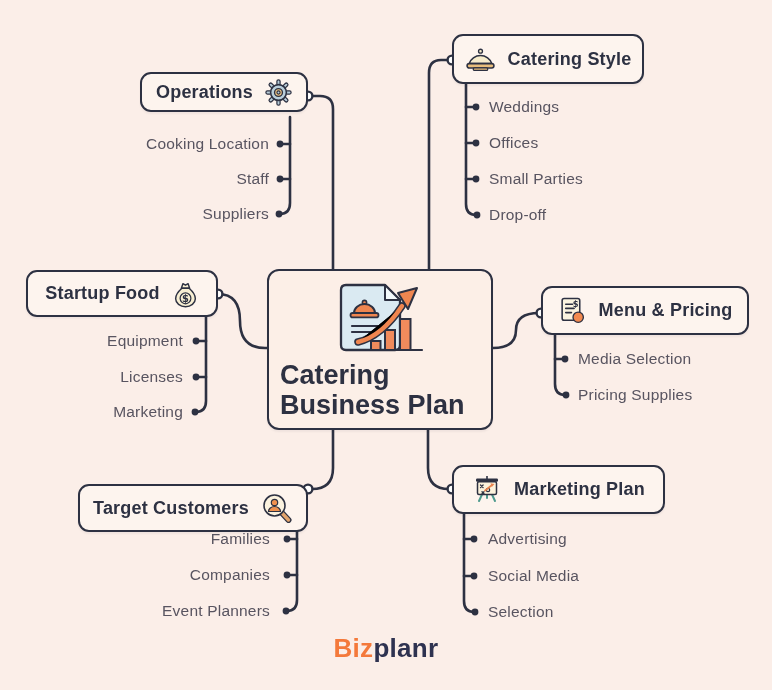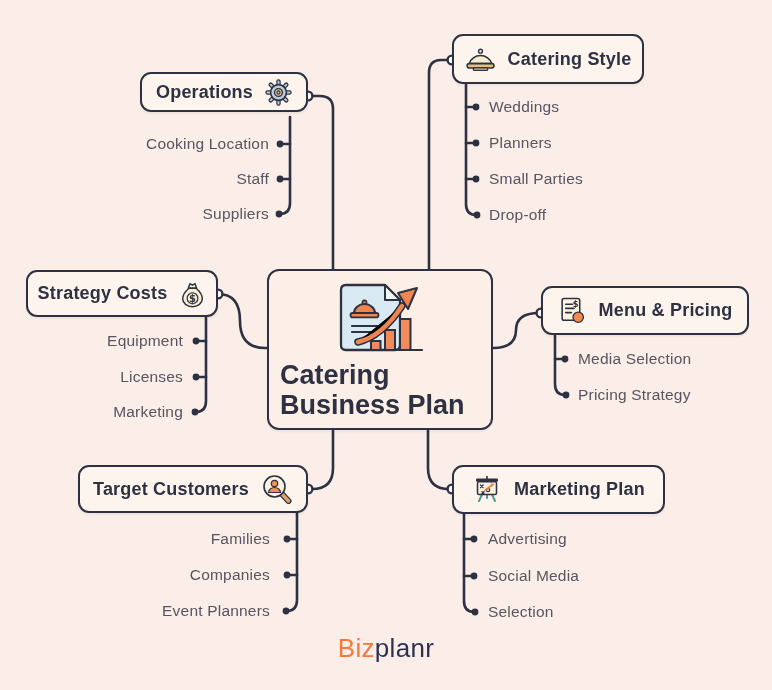--- a/index.html
+++ b/index.html
@@ -38,21 +38,21 @@
     line-height:30px;width:200px;margin-top:6px;
   }
   .leaf{
     position:absolute;transform:translateY(-50%);
     font-size:15.5px;font-weight:500;color:#585460;
     white-space:nowrap;letter-spacing:0.2px;
   }
   .leaf.r{text-align:center;}
   .logo{
     position:absolute;text-align:center;
-    font-size:26px;font-weight:normal;letter-spacing:0.3px;
+    font-size:26px;font-weight:bold;letter-spacing:0.3px;
   }
   .logo-prefix{color:#F4793B;}
   .logo-suffix{color:#2E3250;}
   .icon{flex:0 0 auto;}
 </style>
 </head>
 <body>
 
 <div class="canvas">
 
@@ -164,40 +164,40 @@
     <svg class="icon" width="31" height="25" viewBox="0 0 30 24" xmlns="http://www.w3.org/2000/svg">
       <circle cx="15" cy="4" r="1.9" fill="#F7ECCB" stroke="#2D3142" stroke-width="1.3"></circle>
       <path d="M4 16 A 11.5 11 0 0 1 26 16 Z" fill="#F7ECCB" stroke="#2D3142" stroke-width="1.5" stroke-linejoin="round"></path>
       <rect x="2" y="16" width="26" height="4.2" rx="2.1" fill="#E9BE7C" stroke="#2D3142" stroke-width="1.5"></rect>
       <rect x="8" y="20.2" width="14" height="2.4" rx="1.2" fill="#E9BE7C" stroke="#2D3142" stroke-width="1.2"></rect>
     </svg>
     <span class="node-label">Catering Style</span>
   </div>
 
   <div class="node" style="left:26px;top:270px;width:192px;height:47px">
-    <span class="node-label">Strategy Costs</span>
+    <span class="node-label">Startup Food</span>
     <svg class="icon" width="27" height="29" viewBox="0 0 26 28" xmlns="http://www.w3.org/2000/svg">
       <path d="M9 9 L10.5 4.5 L13 6 L15.5 4.5 L17 9 Z" fill="#F8EFD3" stroke="#2D3142" stroke-width="1.4" stroke-linejoin="round"></path>
       <path d="M9.5 9 h7 c4 3.5 6 6.5 6 10 a 9.5 7.7 0 0 1 -19 0 c0 -3.5 2 -6.5 6 -10 z" fill="#F8EFD3" stroke="#2D3142" stroke-width="1.4" stroke-linejoin="round"></path>
       <circle cx="13" cy="18.7" r="5.2" fill="none" stroke="#2D3142" stroke-width="1.2"></circle>
       <text x="13" y="22" font-size="9.5" font-weight="bold" fill="#2D3142" text-anchor="middle" font-family="DejaVu Sans, sans-serif">$</text>
     </svg>
   </div>
 
   <div class="node" style="left:541px;top:286px;width:208px;height:49px">
     <svg class="icon" width="29" height="29" viewBox="0 0 28 28" xmlns="http://www.w3.org/2000/svg">
       <rect x="4" y="2.5" width="17" height="21" rx="2" fill="#FBF4E0" stroke="#2D3142" stroke-width="1.5"></rect>
       <path d="M7.5 8 H14 M7.5 12 H15.5 M7.5 16 H13" stroke="#2D3142" stroke-width="1.6" stroke-linecap="round"></path>
       <text x="17" y="10.5" font-size="8" font-weight="bold" fill="#2D3142" text-anchor="middle" font-family="DejaVu Sans, sans-serif">$</text>
       <circle cx="19.5" cy="20.5" r="5" fill="#F28A50" stroke="#2D3142" stroke-width="1.3"></circle>
     </svg>
     <span class="node-label">Menu &amp; Pricing</span>
   </div>
 
-  <div class="node" style="left:78px;top:465px;width:230px;height:48px">
+  <div class="node" style="left:78px;top:484px;width:230px;height:48px">
     <span class="node-label">Target Customers</span>
     <svg class="icon" width="32" height="30" viewBox="0 0 32 30" xmlns="http://www.w3.org/2000/svg">
       <line x1="21" y1="20" x2="27.5" y2="27" stroke="#2D3142" stroke-width="6" stroke-linecap="round"></line>
       <line x1="21" y1="20" x2="27.5" y2="27" stroke="#E2A46C" stroke-width="3.4" stroke-linecap="round"></line>
       <circle cx="13.5" cy="12.5" r="10.5" fill="#FBF2DF" stroke="#2D3142" stroke-width="1.6"></circle>
       <circle cx="13.5" cy="9.5" r="3.2" fill="#F0914F" stroke="#2D3142" stroke-width="1.2"></circle>
       <path d="M7.5 18.5 a 6 5 0 0 1 12 0 z" fill="#F0914F" stroke="#2D3142" stroke-width="1.2" stroke-linejoin="round"></path>
     </svg>
   </div>
 
@@ -216,30 +216,30 @@
       <polygon points="18.5,8.2 22.5,9 19.8,12" fill="#E8834E"></polygon>
     </svg>
     <span class="node-label">Marketing Plan</span>
   </div>
 
   <div class="leaf r" style="right:503px;top:144px">Cooking Location</div>
   <div class="leaf r" style="right:503px;top:179px">Staff</div>
   <div class="leaf r" style="right:503px;top:214px">Suppliers</div>
 
   <div class="leaf" style="left:489px;top:107px">Weddings</div>
-  <div class="leaf" style="left:489px;top:143px">Planners</div>
+  <div class="leaf" style="left:489px;top:143px">Offices</div>
   <div class="leaf" style="left:489px;top:179px">Small Parties</div>
   <div class="leaf" style="left:489px;top:215px">Drop-off</div>
 
   <div class="leaf r" style="right:589px;top:341px">Equipment</div>
   <div class="leaf r" style="right:589px;top:377px">Licenses</div>
   <div class="leaf r" style="right:589px;top:412px">Marketing</div>
 
   <div class="leaf" style="left:578px;top:359px">Media Selection</div>
-  <div class="leaf" style="left:578px;top:395px">Pricing Strategy</div>
+  <div class="leaf" style="left:578px;top:395px">Pricing Supplies</div>
 
   <div class="leaf r" style="right:502px;top:539px">Families</div>
   <div class="leaf r" style="right:502px;top:575px">Companies</div>
   <div class="leaf r" style="right:502px;top:611px">Event Planners</div>
 
   <div class="leaf" style="left:488px;top:539px">Advertising</div>
   <div class="leaf" style="left:488px;top:576px">Social Media</div>
   <div class="leaf" style="left:488px;top:612px">Selection</div>
 
   <div class="logo" style="left:286px;top:633px;width:200px">

